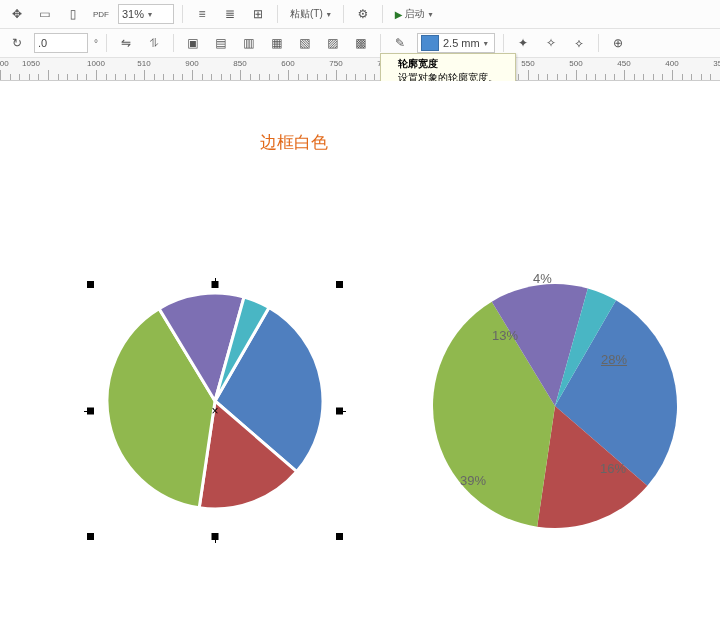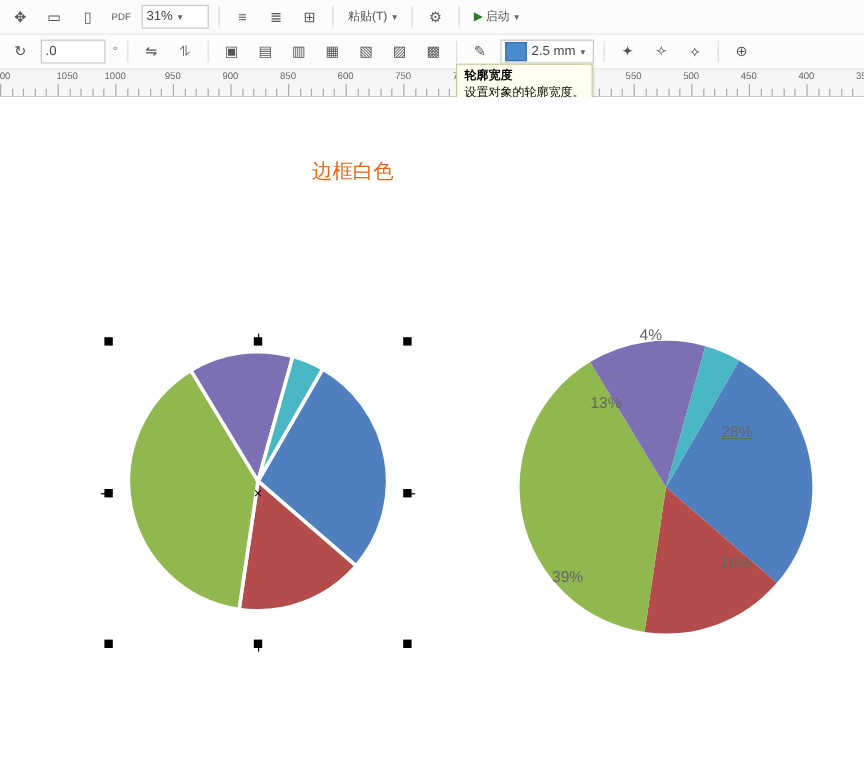--- a/index.html
+++ b/index.html
@@ -22,21 +22,21 @@
   .ruler { position:relative; height:22px; background:#f6f6f6;
            border-bottom:1px solid #ccc; font-size:8px; color:#666; overflow:hidden; }
   .rmark { position:absolute; bottom:0; border-left:1px solid #aaa; height:6px; }
   .rlabel{ position:absolute; top:1px; transform:translateX(-50%); }
   
   .canvas { position:relative; width:720px; height:568px; background:#fff; }
   .annot  { position:absolute; left:260px; top:50px; font-size:17px; color:#e26a1a;
             font-weight:500; }
   
   .tooltip{ position:absolute; left:380px; top:53px; background:#fffff0;
-            border:1px solid #c8c8a0; padding:3px 6px; font-size:10px; line-height:1.4;
+            border:1px solid #c8c8a0; padding:3px 17px; font-size:10px; line-height:1.4;
             box-shadow:1px 1px 2px rgba(0,0,0,.15); }
   .tooltip-title{ font-weight:bold; }
   
   .pieL{ position:absolute; left:105px; top:210px; }
   .pieR{ position:absolute; left:430px; top:200px; }
   .pieR-title{ position:absolute; left:465px; top:160px; font-size:19px; color:#5a5a5a;}
   
   .sel { position:absolute; left:90px; top:203px; width:250px; height:253px; }
   .handle{ position:absolute; width:7px; height:7px; background:#000; }
   .h-n { left:50%; top:-3px; transform:translateX(-50%);}  
@@ -117,33 +117,33 @@
 </div>
 
 <div class="ruler" id="ruler">
     <div class="rmark" style="left: 0px; height: 10px;"></div>
     <div class="rlabel" style="left: 0px;">1100</div>
     <div class="rmark" style="left: 9.6px;"></div>
     <div class="rmark" style="left: 19.2px;"></div>
     <div class="rmark" style="left: 28.8px;"></div>
     <div class="rmark" style="left: 38.4px;"></div>
     <div class="rmark" style="left: 48px; height: 10px;"></div>
-    <div class="rlabel" style="left: 56px;">1050</div>
+    <div class="rlabel" style="left: 31px;">1050</div>
     <div class="rmark" style="left: 57.6px;"></div>
     <div class="rmark" style="left: 67.2px;"></div>
     <div class="rmark" style="left: 76.8px;"></div>
     <div class="rmark" style="left: 86.4px;"></div>
     <div class="rmark" style="left: 96px; height: 10px;"></div>
     <div class="rlabel" style="left: 96px;">1000</div>
     <div class="rmark" style="left: 105.6px;"></div>
     <div class="rmark" style="left: 115.2px;"></div>
     <div class="rmark" style="left: 124.8px;"></div>
     <div class="rmark" style="left: 134.4px;"></div>
     <div class="rmark" style="left: 144px; height: 10px;"></div>
-    <div class="rlabel" style="left: 144px;">950</div>
+    <div class="rlabel" style="left: 144px;">510</div>
     <div class="rmark" style="left: 153.6px;"></div>
     <div class="rmark" style="left: 163.2px;"></div>
     <div class="rmark" style="left: 172.8px;"></div>
     <div class="rmark" style="left: 182.4px;"></div>
     <div class="rmark" style="left: 192px; height: 10px;"></div>
     <div class="rlabel" style="left: 192px;">900</div>
     <div class="rmark" style="left: 201.6px;"></div>
     <div class="rmark" style="left: 211.2px;"></div>
     <div class="rmark" style="left: 220.8px;"></div>
     <div class="rmark" style="left: 230.4px;"></div>

